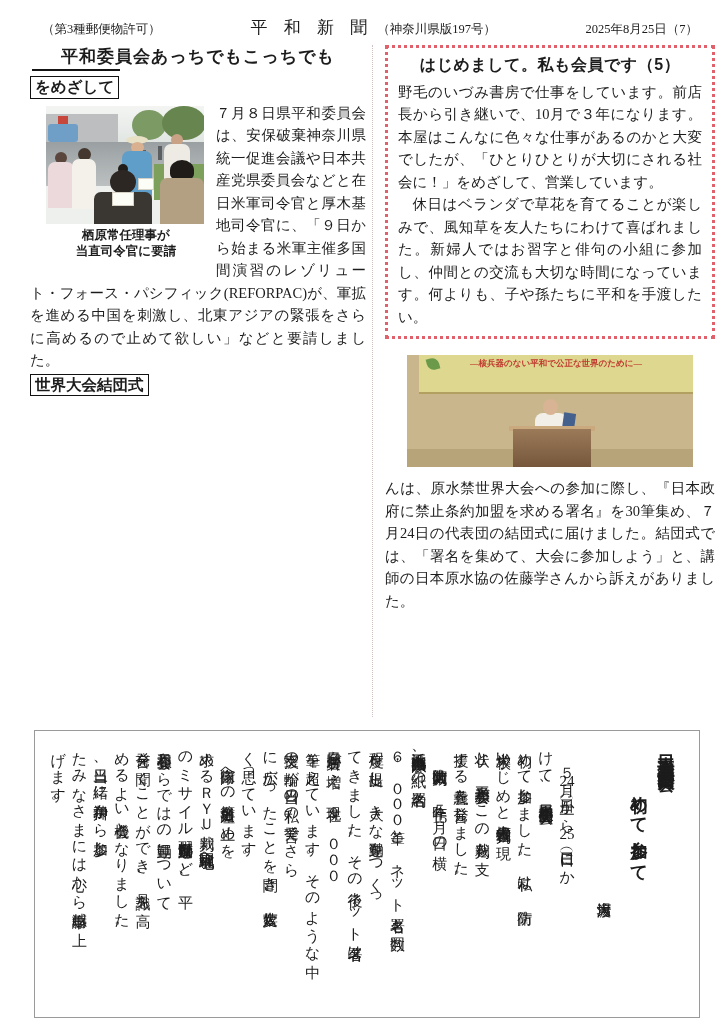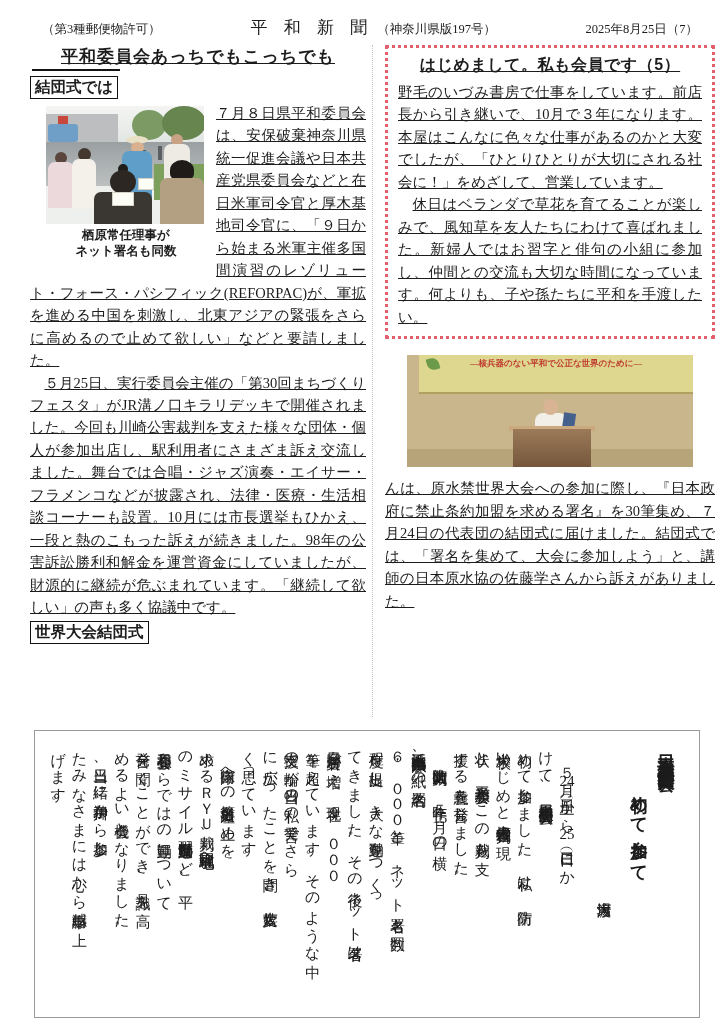--- a/index.html
+++ b/index.html
@@ -12,21 +12,21 @@
 
   
   .header{display:flex;justify-content:space-between;align-items:baseline;
     padding:16px 26px 2px 42px;}
   .hdr-small{font-size:12.5px;}
   .hdr-center{white-space:nowrap;}
   .hdr-title{font-size:17px;letter-spacing:6px;}
   .hdr-edition{font-size:12.5px;}
 
   
-  .main{display:flex;padding:4px 14px 0 30px;height:676px;overflow:hidden;box-sizing:border-box;text-decoration:underline;}
+  .main{display:flex;padding:4px 14px 0 30px;height:676px;overflow:hidden;box-sizing:border-box;}
   .col-left{width:336px;flex:none;}
   .col-right{width:330px;flex:none;margin-left:6px;border-left:1px dotted #cfc0c0;padding-left:12px;}
 
   .lc-title{font-weight:bold;font-size:17px;text-align:center;letter-spacing:1px;}
   .lc-underline{width:88px;height:2px;background:#151515;margin:1px 0 3px 2px;}
 
   .box-heading{display:inline-block;border:1.5px solid #111;padding:0 4px;
     font-weight:bold;font-size:15.5px;line-height:1.35;margin:2px 0 3px;}
 
   .para{font-size:14.5px;line-height:1.55;text-align:justify;overflow:hidden;}
@@ -108,21 +108,21 @@
   </span>
   <span class="hdr-small">2025年8月25日（7）</span>
 </div>
 
 <div class="main">
 
   <div class="col-left">
     <div class="lc-title sans">平和委員会あっちでもこっちでも</div>
     <div class="lc-underline"></div>
 
-    <div class="box-heading sans">結団式では</div>
+    <div class="box-heading sans">をめざして</div>
     <div class="para">
       <div class="photo-wrap">
         <div class="photo1">
           <div class="p1-sky"></div>
           <div class="p1-bldg"></div>
           <div class="p1-sign"></div>
           <div class="p1-truck"></div>
           <div class="p1-tree t1"></div>
           <div class="p1-tree t2"></div>
           <div class="p1-road"></div>
@@ -153,27 +153,26 @@
           </div>
           <div class="person" style="left:114px;top:54px;">
             <div class="p-head" style="width:24px;height:20px;background:#1e1b19;border-radius:50% 50% 30% 30%;"></div>
             <div class="p-body" style="width:44px;height:46px;background:#b3a083;"></div>
           </div>
           <div class="paper" style="left:66px;top:86px;width:20px;height:12px;"></div>
           <div class="paper" style="left:92px;top:72px;width:14px;height:10px;"></div>
         </div>
         <div class="photo-cap">
           <div>栖原常任理事が</div>
-          <div>ネット署名も同数</div>
+          <div>当直司令官に要請</div>
         </div>
       </div>
       <span class="indent-span">７月８日県平和委員会は、安保破棄神奈川県統一促進会議や日本共産党県委員会などと在日米軍司令官と厚木基地司令官に、「９日から始まる米軍主催多国間演習のレゾリュート・フォース・パシフィック(REFORPAC)が、軍拡を進める中国を刺激し、北東アジアの緊張をさらに高めるので止めて欲しい」などと要請しました。</span>
     </div>
 
-    <div class="para indent">５月25日、実行委員会主催の「第30回まちづくりフェスタ」がJR溝ノ口キラリデッキで開催されました。今回も川崎公害裁判を支えた様々な団体・個人が参加出店し、駅利用者にさまざま訴え交流しました。舞台では合唱・ジャズ演奏・エイサー・フラメンコなどが披露され、法律・医療・生活相談コーナーも設置。10月には市長選挙もひかえ、一段と熱のこもった訴えが続きました。98年の公害訴訟勝利和解金を運営資金にしていましたが、財源的に継続が危ぶまれています。「継続して欲しい」の声も多く協議中です。</div>
 
     <div class="box-heading sans">世界大会結団式</div>
     
   </div>
 
   <div class="col-right">
 
     <div class="member-box">
       <div class="mb-title sans">はじめまして。私も会員です（5）</div>
       <div class="para">

